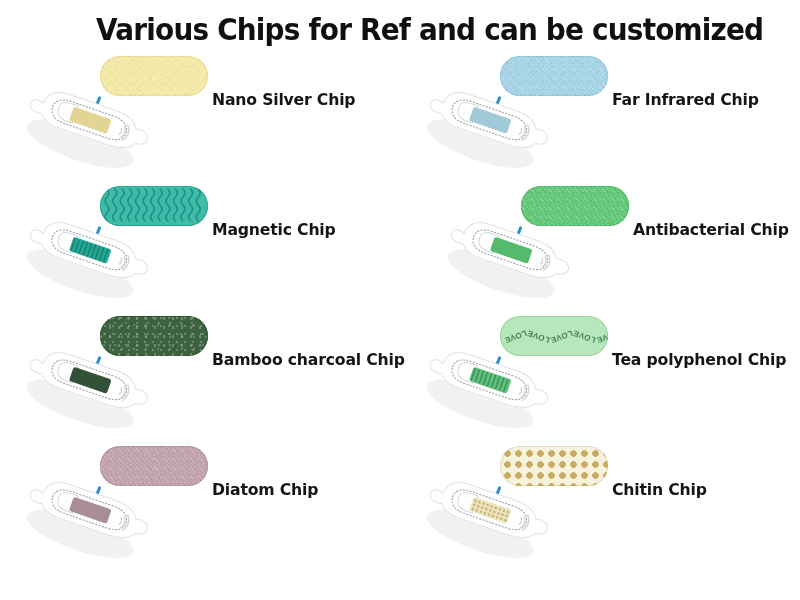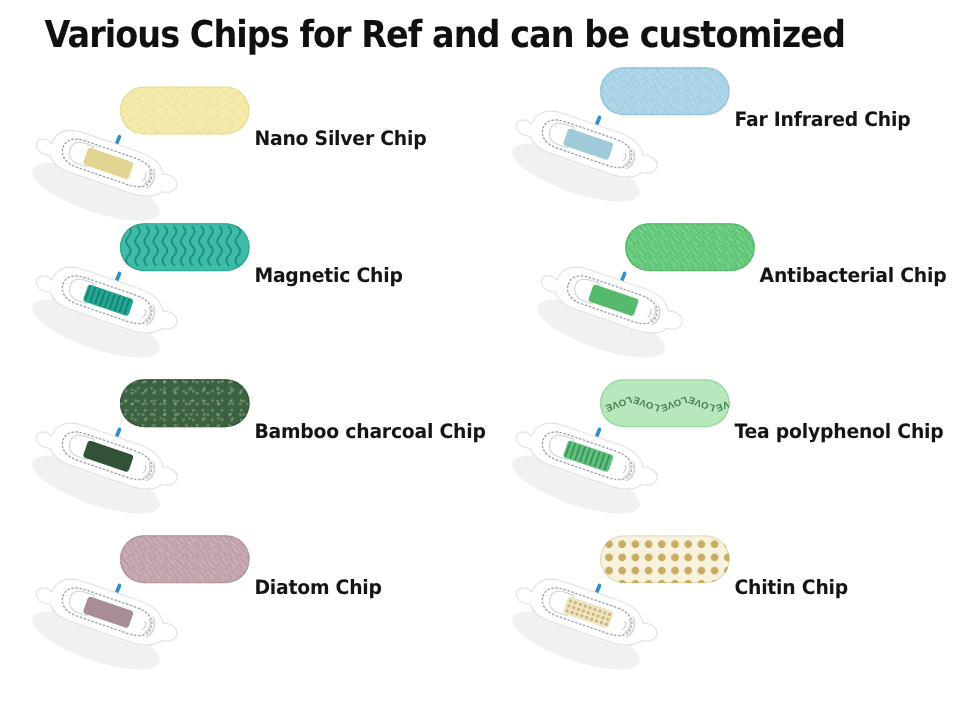--- a/index.html
+++ b/index.html
@@ -17,21 +17,21 @@
 
   
   #title-bar {
     position: absolute;
     left: 0;
     top: 0;
     width: 800px;
     height: 58px;
     display: flex;
     align-items: center;
-    justify-content: flex-start;
+    justify-content: flex-end;
   }
   #title-text {
     font-family: "DejaVu Sans", sans-serif;
     font-size: 31px;
     font-weight: bold;
     color: #101010;
     letter-spacing: -0.9px;
     transform: scaleX(0.90);
     transform-origin: center center;
     white-space: nowrap;
@@ -137,21 +137,21 @@
   }
 </style>
 </head>
 <body>
 
 <div id="title-bar">
   <div id="title-text">Various Chips for Ref and can be customized</div>
 </div>
 
 <div id="chip-grid">
-    <div class="chip-cell" style="left: 0px; top: 16px;">
+    <div class="chip-cell" style="left: 0px; top: 0px;">
       <div class="chip-swatch" style="background: rgb(244, 233, 166); box-shadow: rgb(233, 220, 143) 0px 0px 0px 1px inset;">
         <div class="tex tex-speck tex-fiber" style="opacity: 0.75;"></div>
       </div>
       <div class="connector">
         <i style="background: rgb(46, 143, 208);"></i>
       </div>
       <div class="pad-wrap">
         <svg width="150" height="92" viewBox="0 0 150 92" class="pad-svg">
           <g transform="rotate(19 75 46)">
             <ellipse cx="76" cy="58" rx="56" ry="17" fill="rgba(140,145,150,0.13)"></ellipse>

